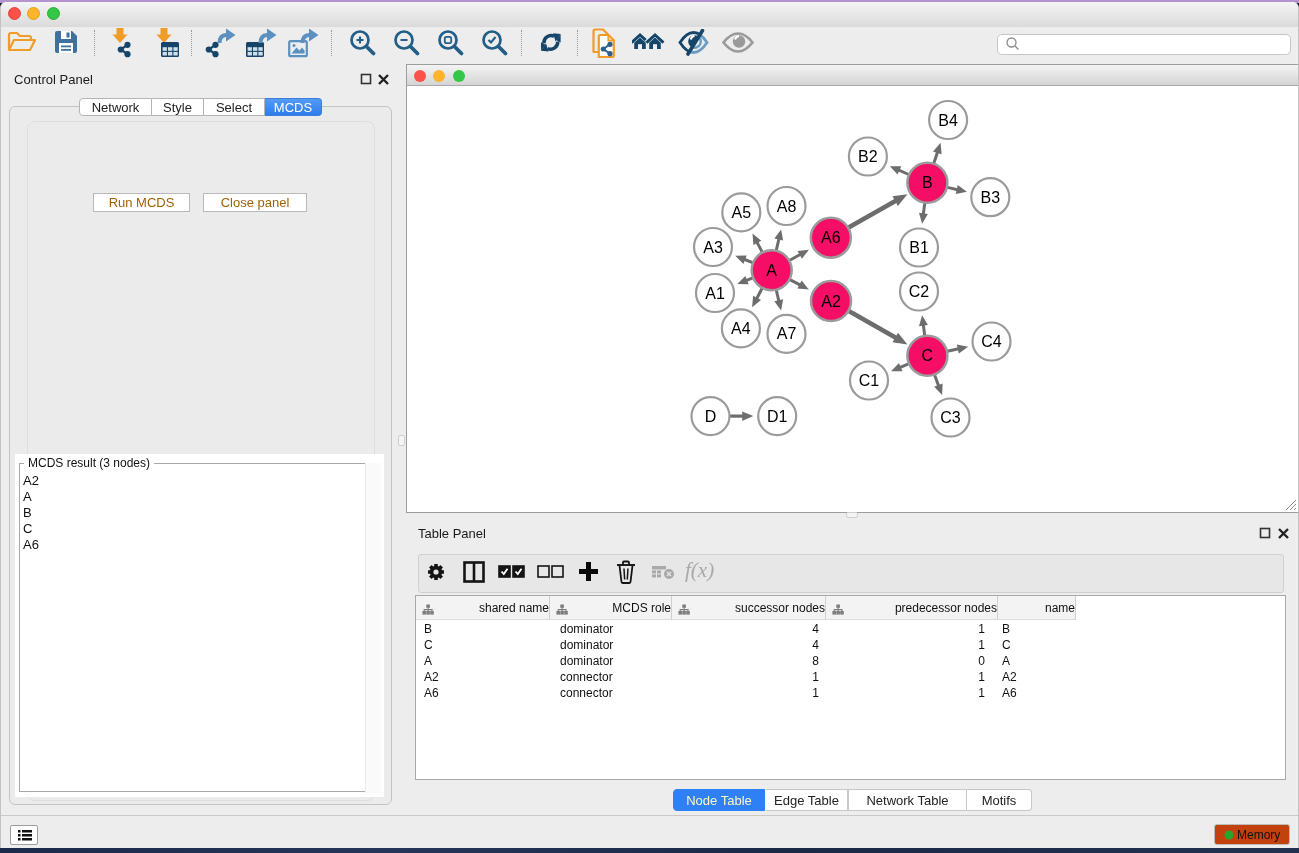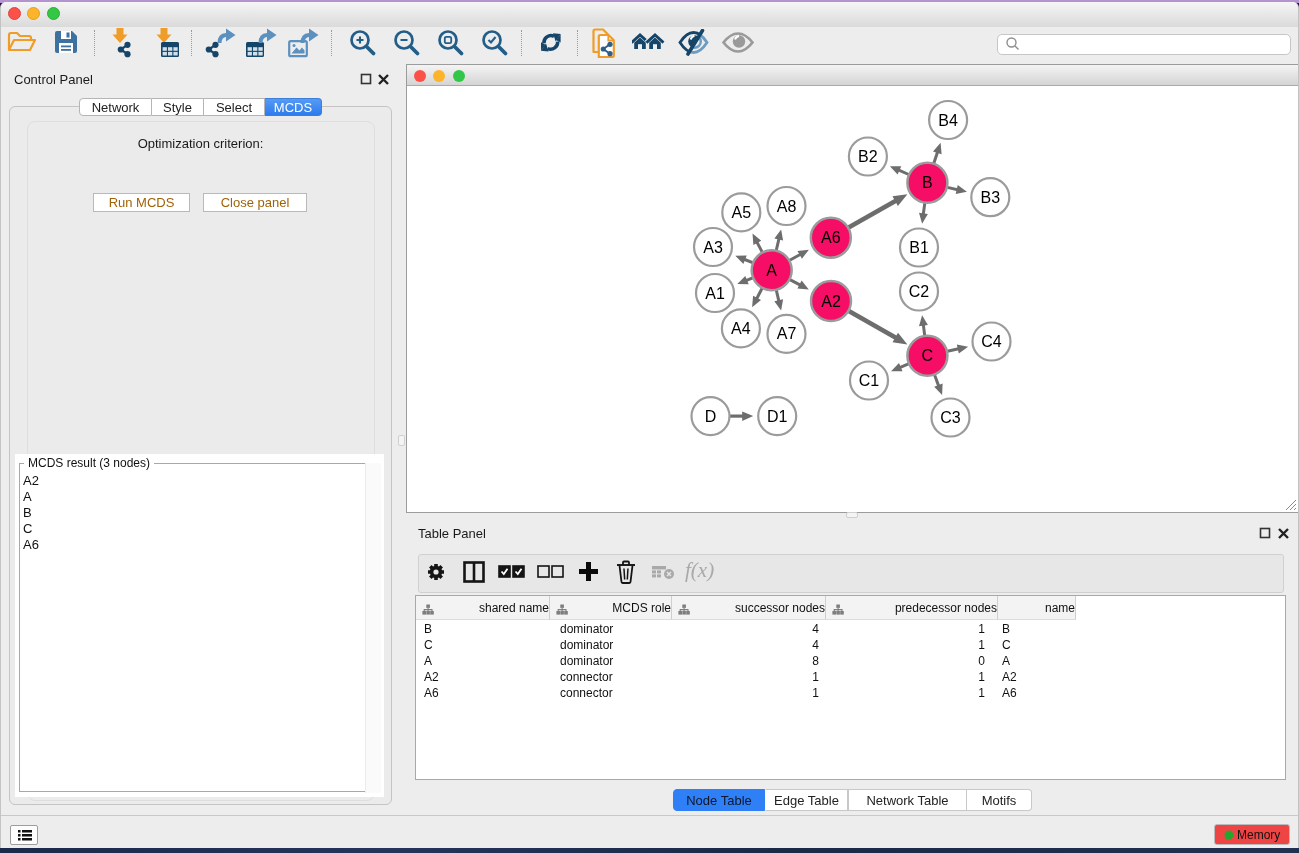--- a/index.html
+++ b/index.html
@@ -30,25 +30,25 @@
 
 .gwin{position:absolute;left:405px;top:62px;width:893px;height:449px;background:#fff;border:1px solid #9c9c9c}
 .gtitle{position:absolute;left:0;top:0;width:100%;height:21px;background:linear-gradient(#f4f4f4,#d4d4d4);border-bottom:1px solid #aaa}
 
 .tp-title{position:absolute;left:417px;top:524px;font-size:13px;color:#1a1a1a}
 .tptb{position:absolute;left:417px;top:552px;width:866px;height:39px;background:#e7e7e7;border:1px solid #d0d0d0;border-radius:3px}
 .tbl{position:absolute;left:414px;top:593px;width:871px;height:185px;background:#fff;border:1px solid #a8a8a8}
 .th{position:absolute;top:0;height:24px;background:#f3f3f3;border-right:1px solid #cfcfcf;border-bottom:1px solid #dcdcdc;font-size:12px;color:#111;text-align:right;line-height:24px}
 .td{position:absolute;font-size:12px;color:#111;height:16px;line-height:16px}
 .btabs{position:absolute;top:787px;height:22px;background:#fff;border:1px solid #c8c8c8;font-size:13px;color:#222;text-align:center;line-height:21px}
-.btabs.sel{background:#2f80f7;color:#0f172a;border-color:#2f80f7}
+.btabs.sel{background:#2f80f7;color:#fef9c3;border-color:#2f80f7}
 
 .statusline{position:absolute;left:0;top:813px;width:100%;border-top:1px solid #c9c9c9}
 .statusbtn{position:absolute;left:9px;top:823px;width:28px;height:20px;background:#fdfdfd;border:1px solid #9e9e9e;border-radius:2px}
-.membtn{position:absolute;left:1213px;top:822px;width:76px;height:21px;background:#ef4444;border:1px solid #bbb;border-radius:3px;font-size:12px;color:#111;text-align:center;line-height:20px}
+.membtn{position:absolute;left:1213px;top:822px;width:76px;height:21px;background:#c2410c;border:1px solid #bbb;border-radius:3px;font-size:12px;color:#111;text-align:center;line-height:20px}
 .desk{position:absolute;left:0;top:848px;width:1299px;height:5px;background:linear-gradient(90deg,#1b2a4a,#25355a 30%,#1a2946 60%,#223150)}
 .topdesk{position:absolute;left:0;top:0;width:1299px;height:3px;background:#b493ce}
 </style>
 </head>
 <body>
 <div class="topdesk"></div>
 <div class="win" style="top:2px;height:846px">
   <div class="titlebar"></div>
   <div class="tl" style="left:7px;top:5px;width:13px;height:13px;background:#fc5149;border:0.5px solid #e0443e"></div>
   <div class="tl" style="left:26px;top:5px;width:13px;height:13px;background:#fdb32a;border:0.5px solid #dfa023"></div>
@@ -225,21 +225,20 @@
     </svg>
   <svg class="icon" style="left:376px;top:71px" width="13" height="13">
       <path d="M2 2 L11 11 M11 2 L2 11" stroke="#222" stroke-width="2.4"></path>
     </svg>
   <div class="tabbox"></div>
   <div class="abs" style="left:26px;top:119px;width:348px;height:680px;border:1px solid #dedede;border-radius:8px"></div>
   <div class="seg" style="left:78px;width:73px;border-radius:4px 0 0 4px">Network</div>
   <div class="seg" style="left:151px;width:52px;border-left:none">Style</div>
   <div class="seg" style="left:203px;width:61px;border-left:none">Select</div>
   <div class="seg sel" style="left:264px;width:57px;border-radius:0 4px 4px 0;border-left:none">MCDS</div>
-  <div class="abs" style="left:0;width:399px;top:134px;text-align:center;font-size:13px;color:#1a1a1a">Optimization criterion:</div>
   <div class="btn" style="left:92px;top:191px;width:97px;height:19px;line-height:18px">Run MCDS</div>
   <div class="btn" style="left:202px;top:191px;width:104px;height:19px;line-height:18px">Close panel</div>
   <div class="grpwhite">
     <div class="grpline"></div>
     <div class="grptitle">MCDS result (3 nodes)</div>
     <div class="grpsb"></div>
     <div class="grplist">A2<br>A<br>B<br>C<br>A6</div>
   </div>
 
   <div class="gwin">

